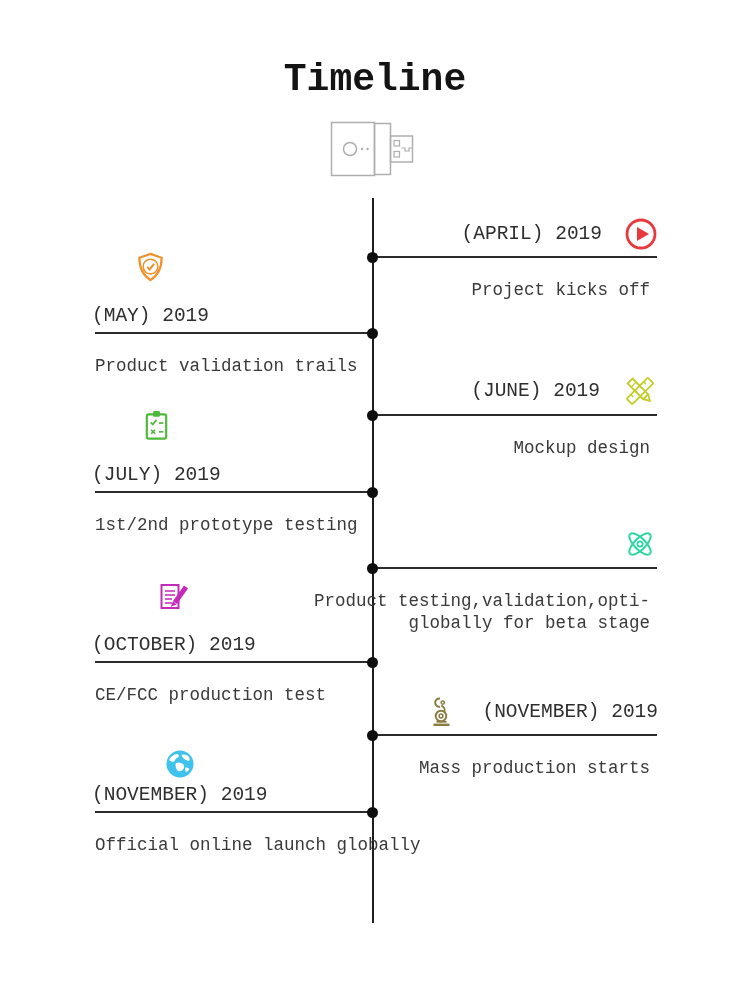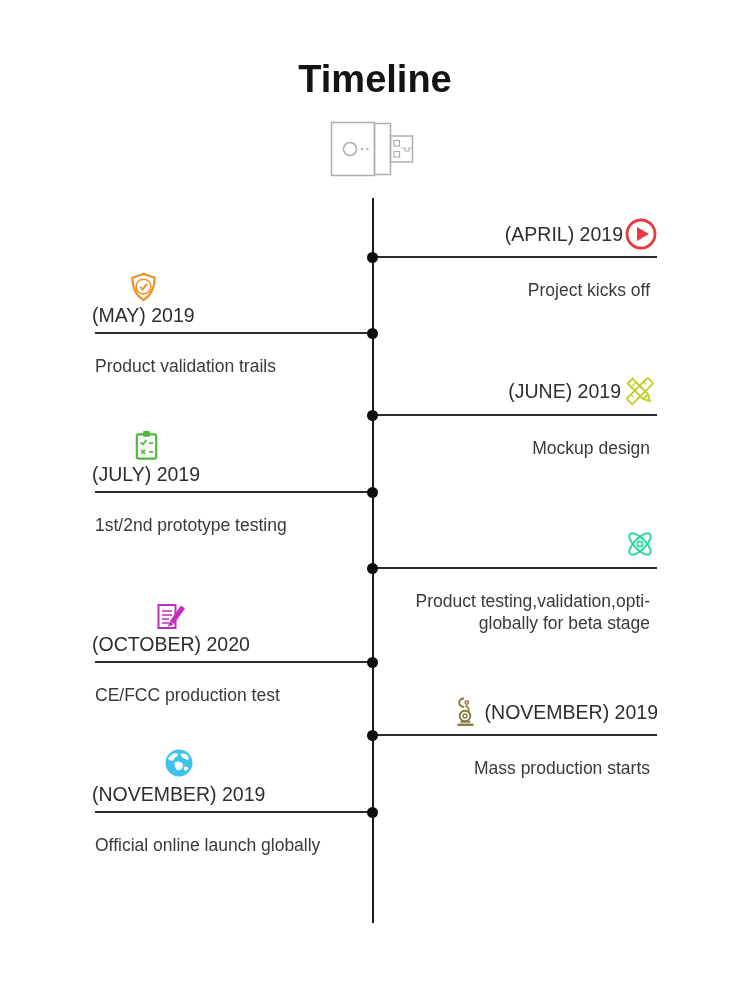--- a/index.html
+++ b/index.html
@@ -1,37 +1,37 @@
 <!DOCTYPE html>
 <html><head>
 <meta charset="utf-8">
 <style>
   html,body { margin:0; padding:0; background:#ffffff; }
   .canvas {
     position:relative; width:750px; height:982px; background:#ffffff;
-    font-family:Liberation Sans, sans-serif; overflow:hidden;
+    font-family:Liberation Mono, monospace; overflow:hidden;
     margin:0 auto;
   }
   .title {
     position:absolute; top:58px; left:0; width:100%;
     text-align:center; font-size:38px; font-weight:800; color:#141414;
   }
   .usb { position:absolute; left:330px; top:121px; }
   .vline { position:absolute; left:372px; top:198px; width:2px; height:725px; background:#1d1d1d; }
 
   .entry { position:absolute; left:0; width:750px; height:0; }
   .hline { position:absolute; top:-1px; height:1.5px; background:#2b2b2b; }
   .entry.right .hline { left:373px; width:284px; }
   .entry.left  .hline { left:95px;  width:278px; }
   .dot {
     position:absolute; left:367px; top:-5px; width:11px; height:11px;
     background:#0e0e0e; border-radius:50%;
   }
   .date-row {
-    position:absolute; bottom:6px; display:flex; align-items:center; gap:1px;
+    position:absolute; bottom:6px; display:flex; align-items:center; gap:22px;
     font-size:19.5px; color:#2e2e2e; white-space:nowrap;
   }
   .entry.right .date-row { right:92px; }
   .entry.left  .date-row { left:92px;flex-direction:column; }
   .desc {
     position:absolute; top:22px; font-size:17.5px; color:#3a3a3a;
     line-height:22px; white-space:pre-line;
   }
   .entry.right .desc { right:100px; text-align:right; }
   .entry.left  .desc { left:95px; text-align:center; }
@@ -153,21 +153,21 @@
   <div class="entry left" style="top:662px">
     <div class="date-row">
       <span class="icon" style="color: rgb(195, 44, 186);">
         <svg width="34" height="34" viewBox="0 0 34 34" fill="none" stroke="currentColor">
           <rect x="4.5" y="7" width="17" height="23" stroke-width="2"></rect>
           <path d="M8 13 h10 M8 17 h10 M8 21 h7 M8 25 h7" stroke-width="1.5"></path>
           <path d="M16 23 L27 7.5 L31 10.5 L20 26 Z" fill="currentColor" stroke="none"></path>
           <path d="M16 23 L13.8 28.7 L19.6 26.4 Z" fill="currentColor" stroke="none"></path>
         </svg>
       </span>
-      <span>(OCTOBER) 2020</span>
+      <span>(OCTOBER) 2019</span>
     </div>
     <div class="hline"></div>
     <div class="dot"></div>
     <div class="desc">CE/FCC production test</div>
   </div>
 
   <div class="entry right" style="top:735px">
     <div class="date-row">
       <span class="icon" style="color: rgb(138, 123, 65);">
         <svg width="34" height="34" viewBox="0 0 34 34" fill="none" stroke="currentColor">

